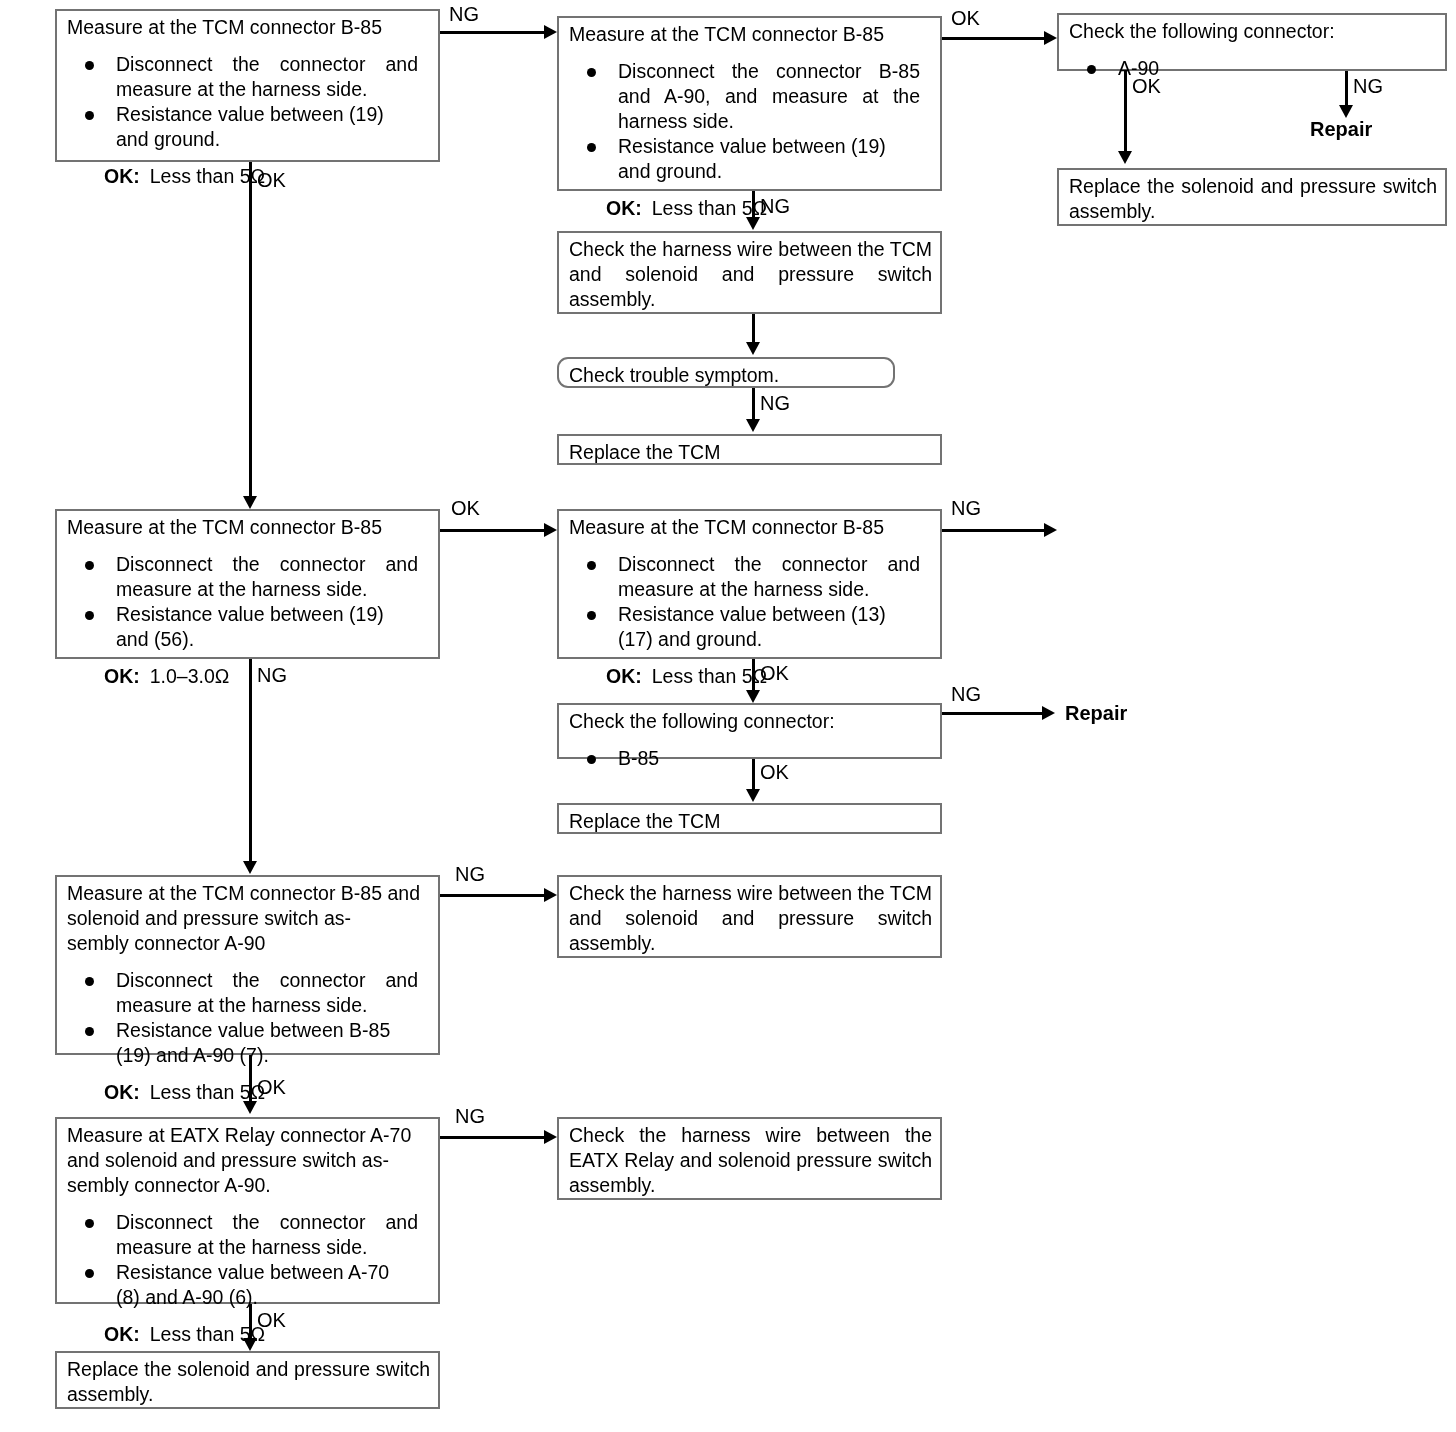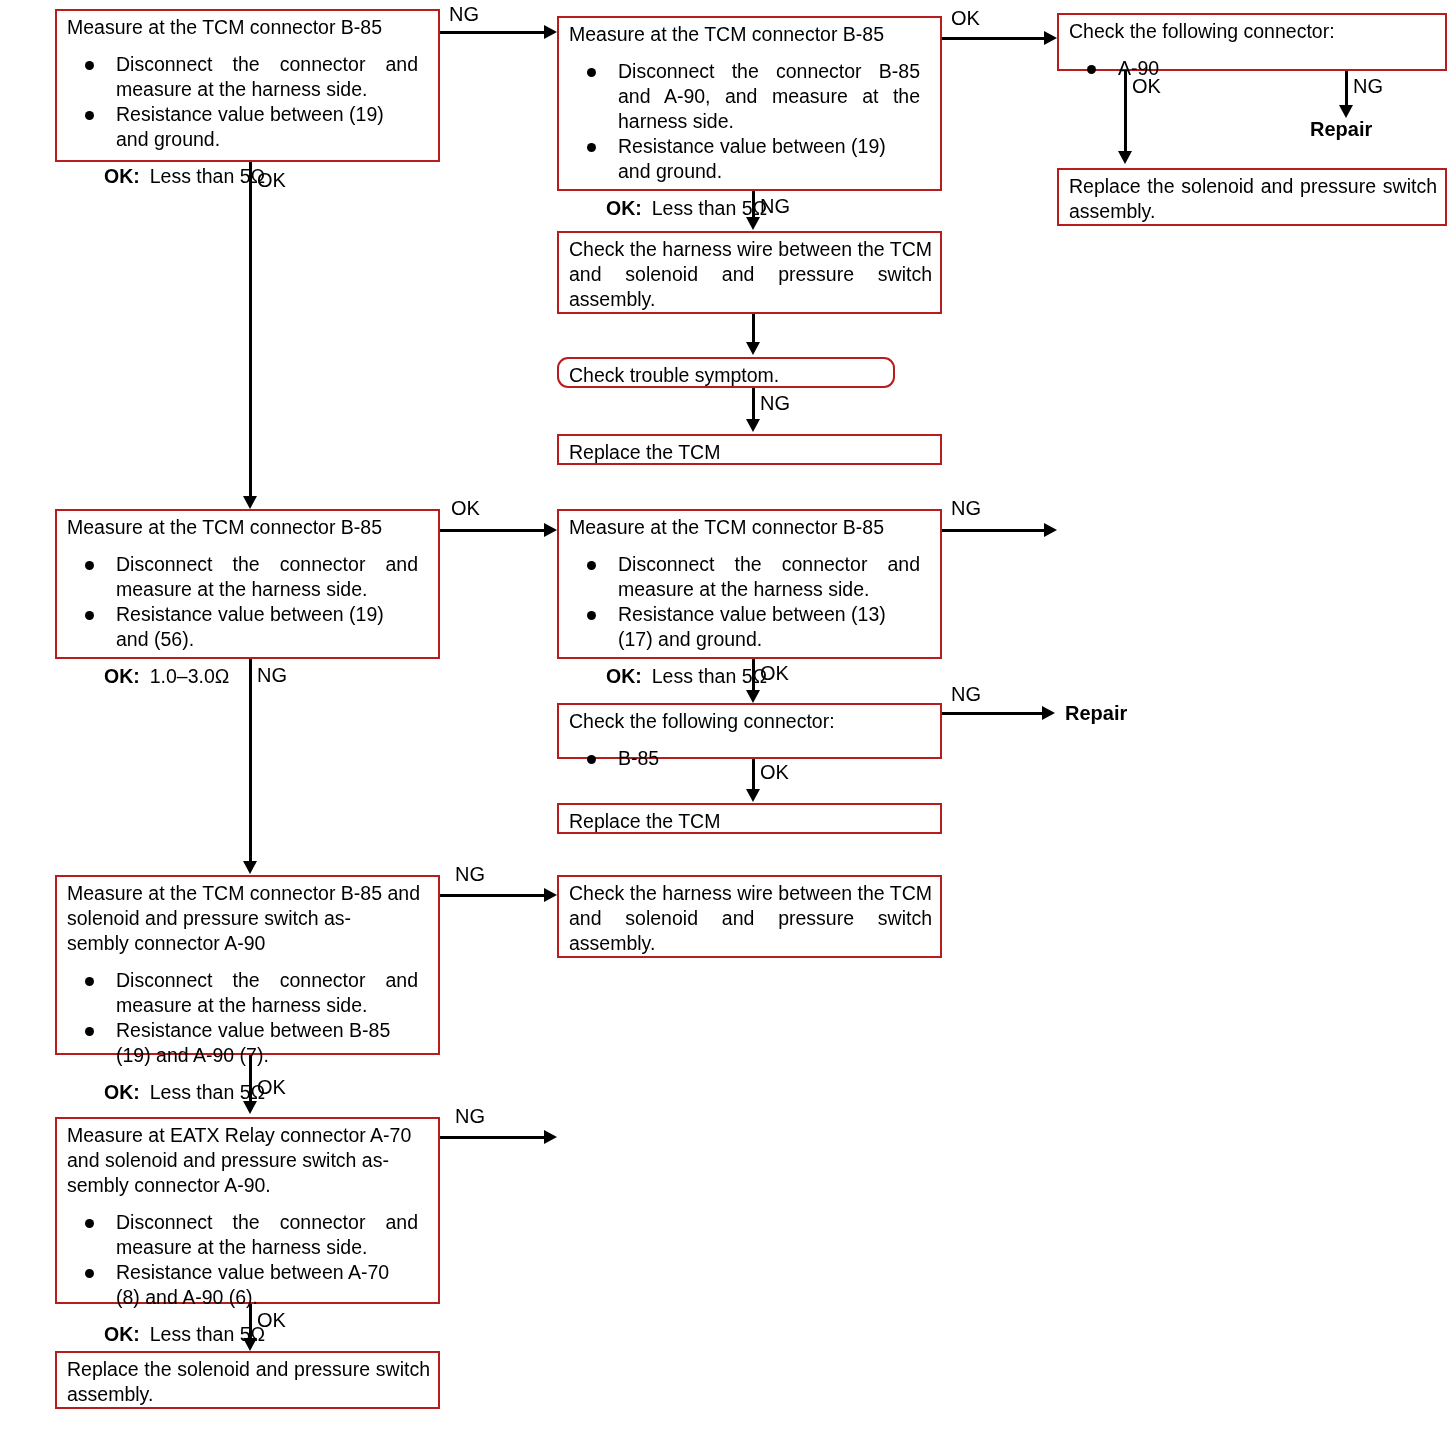--- a/index.html
+++ b/index.html
@@ -11,21 +11,21 @@
     position: relative;
     width: 1456px;
     height: 1432px;
     background: #ffffff;
     font-family: "Liberation Sans", sans-serif;
     color: #000000;
     overflow: hidden;
   }
   .box {
     position: absolute;
-    border: 2px solid #b91c1c;
+    border: 2px solid #737373;
     background: #ffffff;
     box-sizing: border-box;
     padding: 4px 8px 4px 10px;
   }
   .box-title {
     font-size: 19.5px;
     line-height: 25px;
     white-space: pre-line;
   }
   .bullets {
@@ -238,20 +238,23 @@
           <span class="txt">Disconnect the connector and measure at the harness side.</span>
         </li>
       <li>
           <span class="dot"></span>
           <span class="txt">Resistance value between A-70 (8) and A-90 (6).</span>
         </li>
     </ul>
     <div class="ok-line"><b>OK:</b><span class="gap"></span><span>Less than 5Ω</span></div>
   </div>
 
+  <div class="box" style="left:557px; top:1117px; width:385px; height:83px;">
+    <div class="box-title just" style="text-align:justify; text-align-last:left;"><span>Check the harness wire between the EATX Relay and solenoid pressure switch assembly.</span></div>
+  </div>
 
   <div class="box" style="left:55px; top:1351px; width:385px; height:58px;">
     <div class="box-title just" style="text-align:justify; text-align-last:left;"><span>Replace the solenoid and pressure switch assembly.</span></div>
   </div>
 
   <div class="hline" style="left:440px; top:31px; width:104px;"></div>
   <div class="arrow-right" style="left:544px; top:25px;"></div>
   <div class="label" style="left:449px; top:4px;">NG</div>
 
   <div class="vline" style="left:249px; top:162px; height:336px;"></div>

